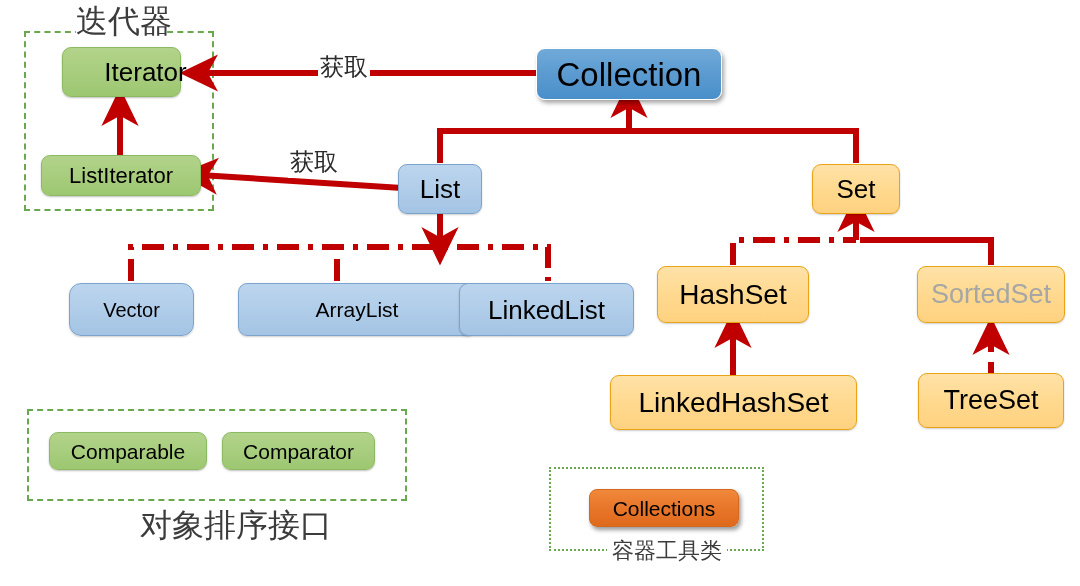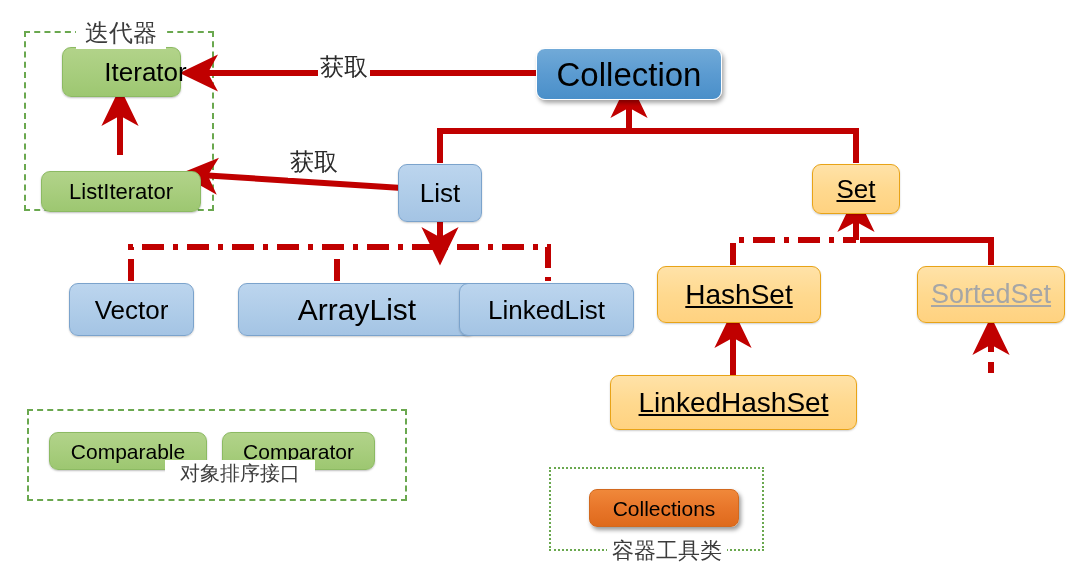--- a/index.html
+++ b/index.html
@@ -40,21 +40,20 @@
   .n-blue-light{
     background:linear-gradient(to bottom,#bcd5ee 0%,#b0cde9 50%,#a4c4e4 100%);
     border:1px solid #7ba3cc;
     box-shadow:0 1px 2px rgba(0,0,0,.2);
   }
   
   .n-amber{
     background:linear-gradient(to bottom,#ffe2a8 0%,#ffd98f 50%,#ffd280 100%);
     border:1px solid #e8a317;
     box-shadow:0 1px 2px rgba(0,0,0,.2);
-    text-decoration:underline;
   }
   .n-amber.muted{color:#a6a6a6;}
   
   .n-orange{
     background:linear-gradient(to bottom,#f0883a 0%,#e8762a 50%,#de6a1c 100%);
     border:1px solid #d2691e;
     border-radius:8px;
     box-shadow:2px 3px 4px rgba(0,0,0,.4);
   }
 
@@ -126,76 +125,79 @@
       <path d="M733,376 L733,330" marker-end="url(#ah)"></path>
 
       <path d="M991,373 L991,337" stroke-dasharray="11,10" marker-end="url(#ah)"></path>
     </g>
   </svg>
 
   <div class="node n-green" style="left:62px;top:47px;width:119px;height:50px;font-size:26px;padding-left:48px;">
     <span>Iterator</span>
   </div>
 
-  <div class="node n-green" style="left:41px;top:155px;width:160px;height:41px;font-size:22px;margin-top:16px;">
+  <div class="node n-green" style="left:41px;top:155px;width:160px;height:41px;font-size:22px;">
     <span>ListIterator</span>
   </div>
 
   <div class="node n-blue-dark" style="left:536px;top:48px;width:186px;height:52px;font-size:33px;">
     <span>Collection</span>
   </div>
 
-  <div class="node n-blue-light" style="left:398px;top:164px;width:84px;height:58px;font-size:26px;">
+  <div class="node n-blue-light" style="left:398px;top:164px;width:84px;height:50px;font-size:26px;">
     <span>List</span>
   </div>
 
   <div class="node n-amber" style="left:812px;top:164px;width:88px;height:50px;font-size:26px;">
     <span>Set</span>
   </div>
 
-  <div class="node n-blue-light" style="left:69px;top:283px;width:125px;height:53px;font-size:26px;">
+  <div class="node n-blue-light" style="left:69px;top:283px;width:125px;height:53px;font-size:20px;border-radius:12px;">
     <span>Vector</span>
   </div>
 
-  <div class="node n-blue-light" style="left:238px;top:283px;width:238px;height:53px;font-size:30px;">
+  <div class="node n-blue-light" style="left:238px;top:283px;width:238px;height:53px;font-size:21px;">
     <span>ArrayList</span>
   </div>
 
   <div class="node n-blue-light" style="left:459px;top:283px;width:175px;height:53px;font-size:26px;">
     <span>LinkedList</span>
   </div>
 
-  <div class="node n-amber" style="left:657px;top:266px;width:164px;height:57px;font-size:28px;align-items:center;">
+  <div class="node n-amber" style="left:657px;top:266px;width:152px;height:57px;font-size:28px;align-items:center;">
     <span>HashSet</span>
   </div>
 
   <div class="node n-amber muted" style="left:917px;top:266px;width:148px;height:57px;font-size:27px;">
     <span>SortedSet</span>
   </div>
 
   <div class="node n-amber" style="left:610px;top:375px;width:247px;height:55px;font-size:28px;">
     <span>LinkedHashSet</span>
   </div>
 
+  <div class="node n-amber" style="left:918px;top:373px;width:146px;height:55px;font-size:27px;">
+    <span>TreeSet</span>
+  </div>
 
   <div class="node n-green" style="left:49px;top:432px;width:158px;height:38px;font-size:21px;">
     <span>Comparable</span>
   </div>
 
   <div class="node n-green" style="left:222px;top:432px;width:153px;height:38px;font-size:21px;">
     <span>Comparator</span>
   </div>
 
   <div class="node n-orange" style="left:589px;top:489px;width:150px;height:38px;font-size:21px;">
     <span>Collections</span>
   </div>
 
-  <div class="group-label" style="left:76px;top:17px;width:90px;font-size:24px;">迭代器</div>
-
-  <div class="group-label" style="left:140px;top:460px;width:150px;font-size:20px;margin-left:25px;">对象排序接口</div>
+  <div class="group-label" style="left:76px;top:0;width:90px;font-size:32px;">迭代器</div>
+
+  <div class="group-label" style="left:140px;top:504px;width:150px;font-size:32px;">对象排序接口</div>
 
   <div class="group-label" style="left:607px;top:536px;width:120px;font-size:22px;">容器工具类</div>
 
   <div class="edge-label" style="left:318px;top:51px;font-size:24px;">获取</div>
 
   <div class="edge-label" style="left:288px;top:146px;font-size:24px;">获取</div>
 
 </div>
 
 </body></html>

